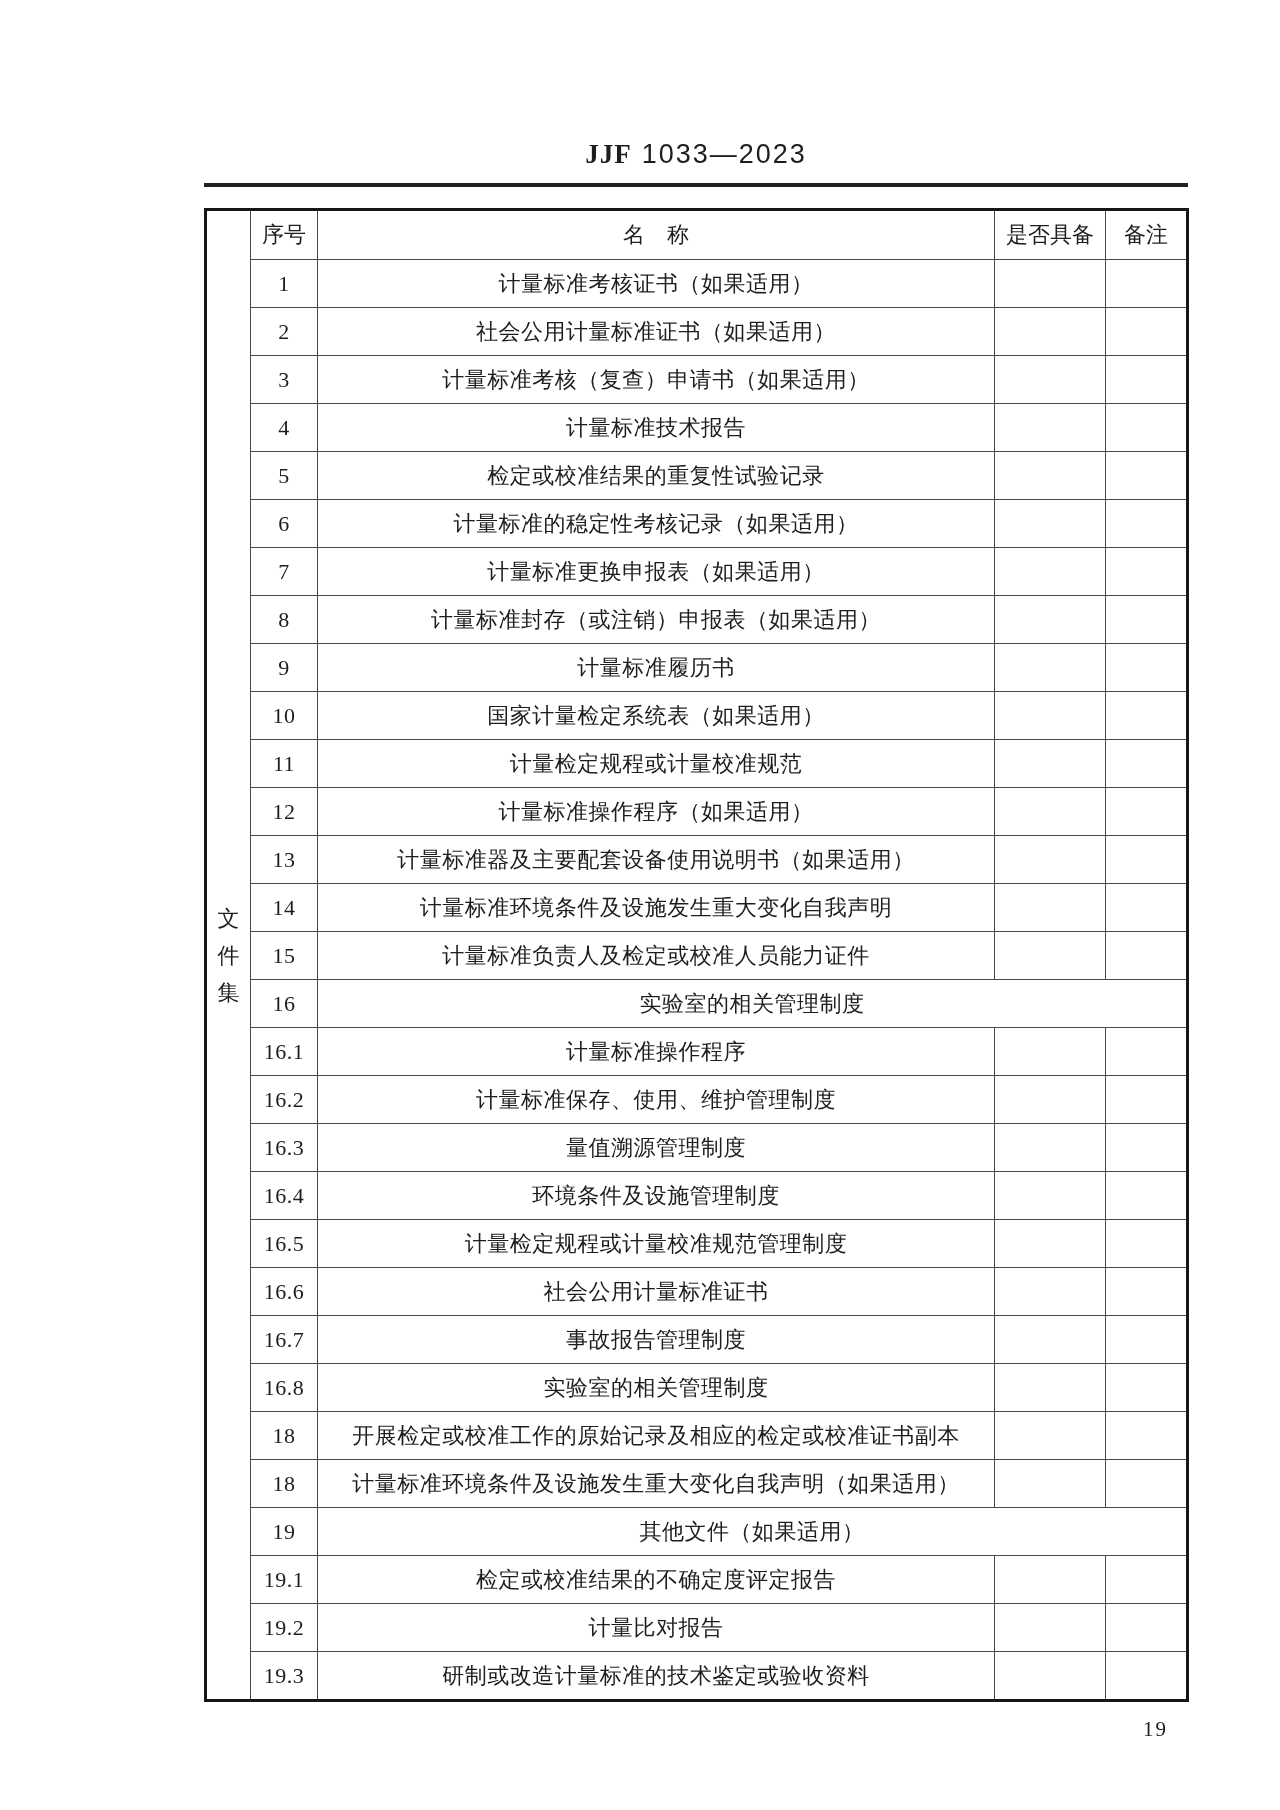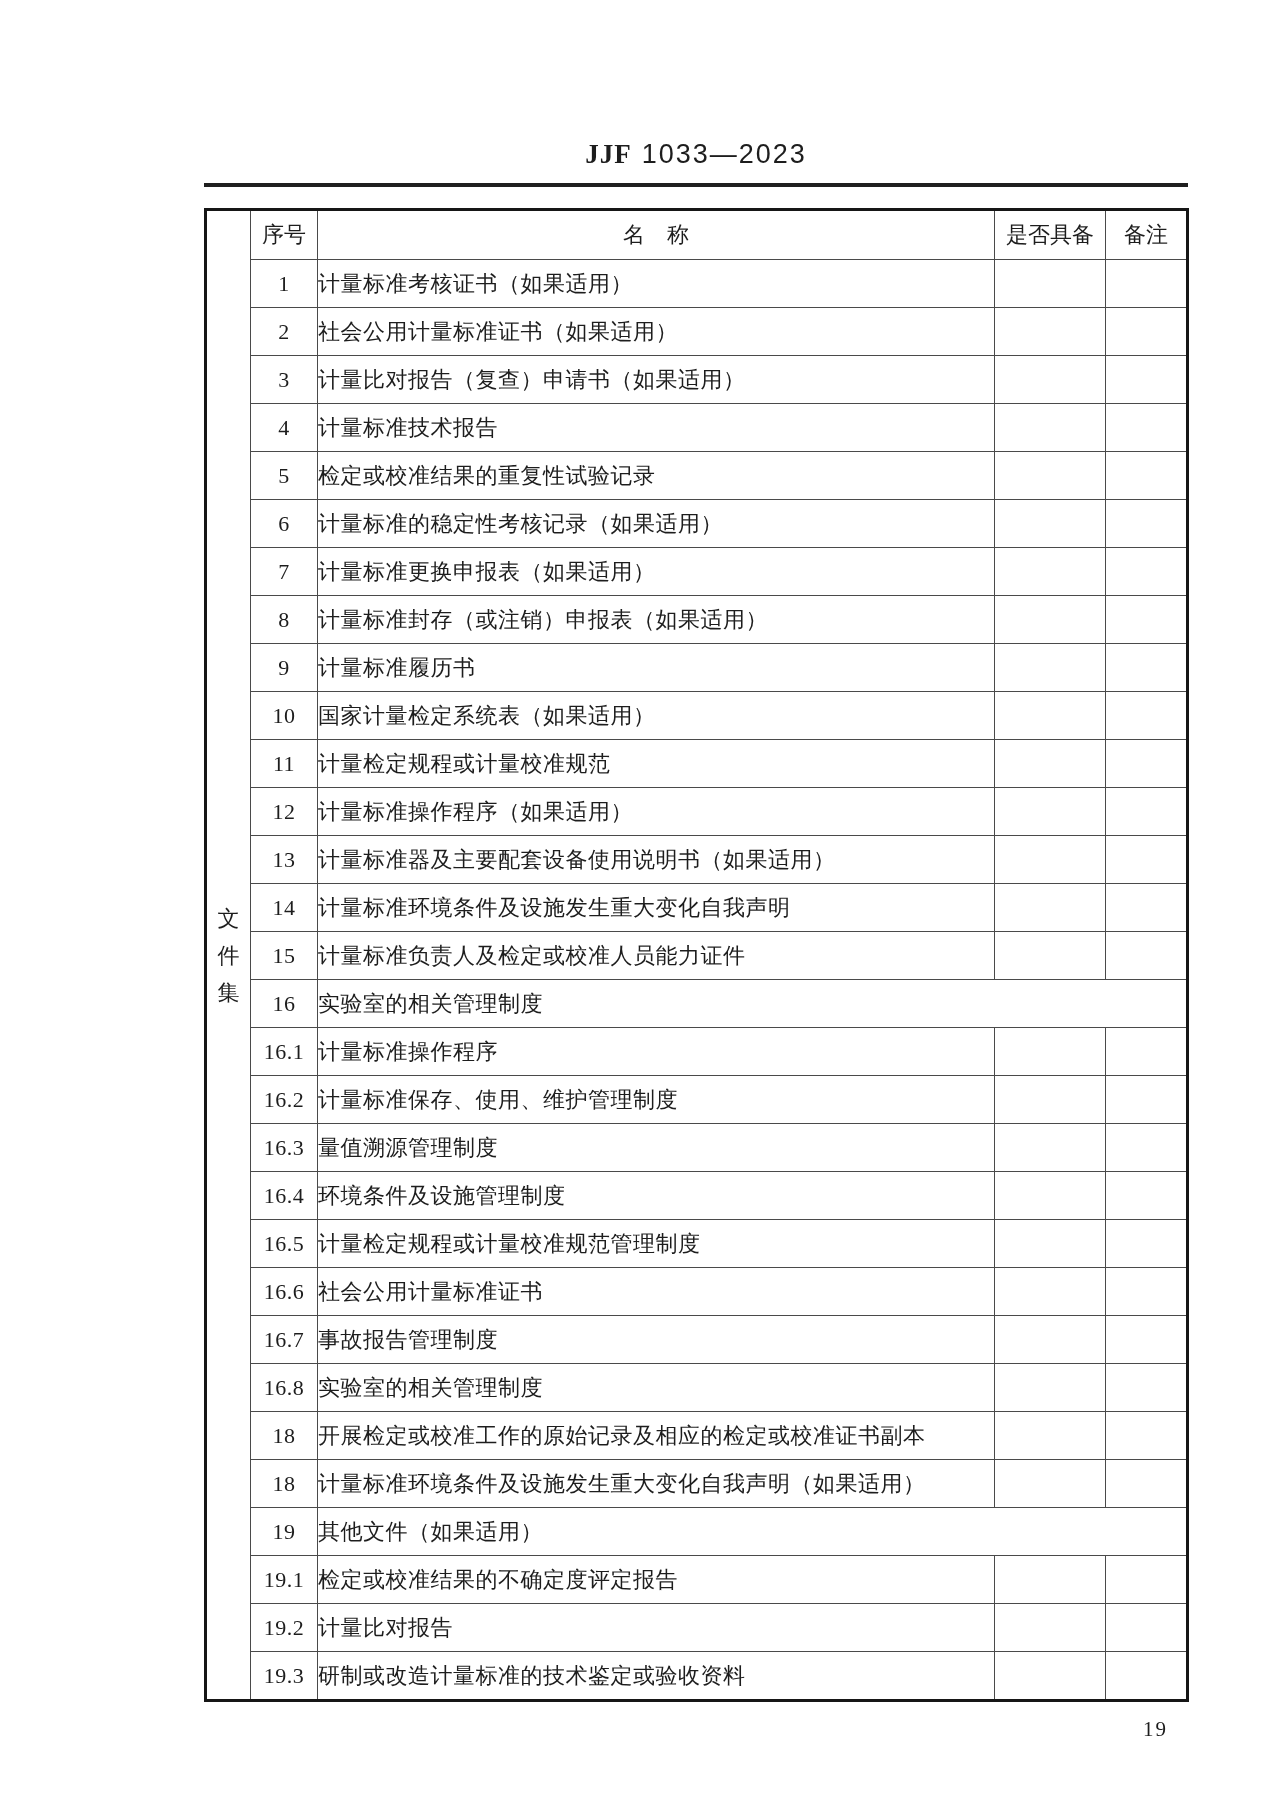--- a/index.html
+++ b/index.html
@@ -70,21 +70,21 @@
   td.side-cell div {
     line-height: 37px;
     letter-spacing: 0;
   }
   td.idx {
     text-align: center;
     font-size: 21px;
     letter-spacing: 0.5px;
   }
   td.name {
-    text-align: left;
+    text-align: center;
     padding-left: 11px;
     letter-spacing: 0.5px;
     font-family: Liberation Mono, monospace;
   }
   .page-number {
     margin-top: 15px;
     text-align: right;
     padding-right: 20px;
     font-size: 21px;
     letter-spacing: 2px;
@@ -128,21 +128,21 @@
           <td></td>
         </tr>
         <tr class="datarow">
           <td class="idx">2</td>
           <td class="name">社会公用计量标准证书（如果适用）</td>
           <td></td>
           <td></td>
         </tr>
         <tr class="datarow">
           <td class="idx">3</td>
-          <td class="name">计量比对报告（复查）申请书（如果适用）</td>
+          <td class="name">计量标准考核（复查）申请书（如果适用）</td>
           <td></td>
           <td></td>
         </tr>
         <tr class="datarow">
           <td class="idx">4</td>
           <td class="name">计量标准技术报告</td>
           <td></td>
           <td></td>
         </tr>
         <tr class="datarow">

